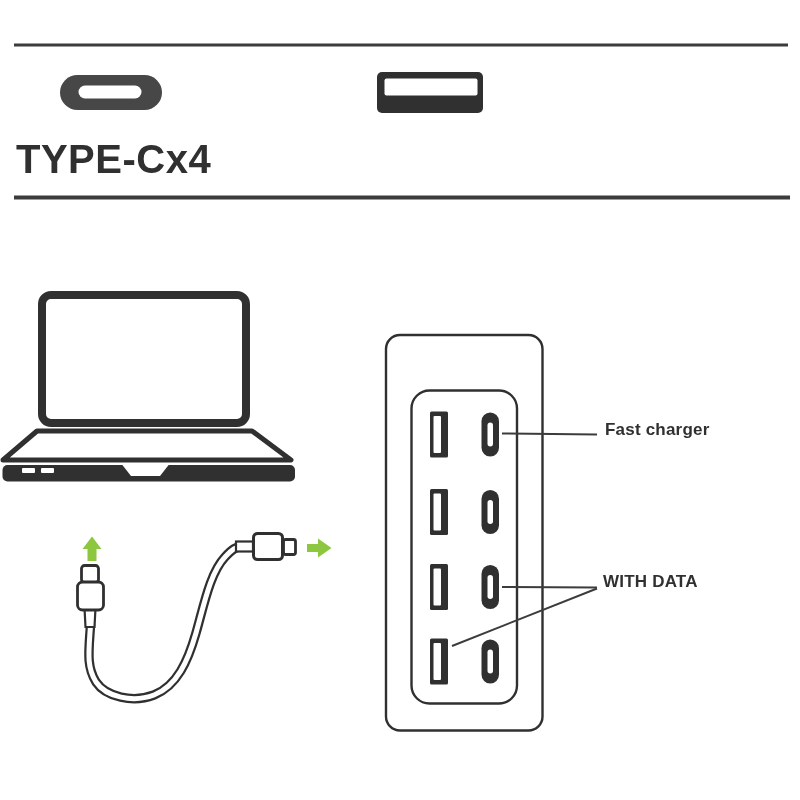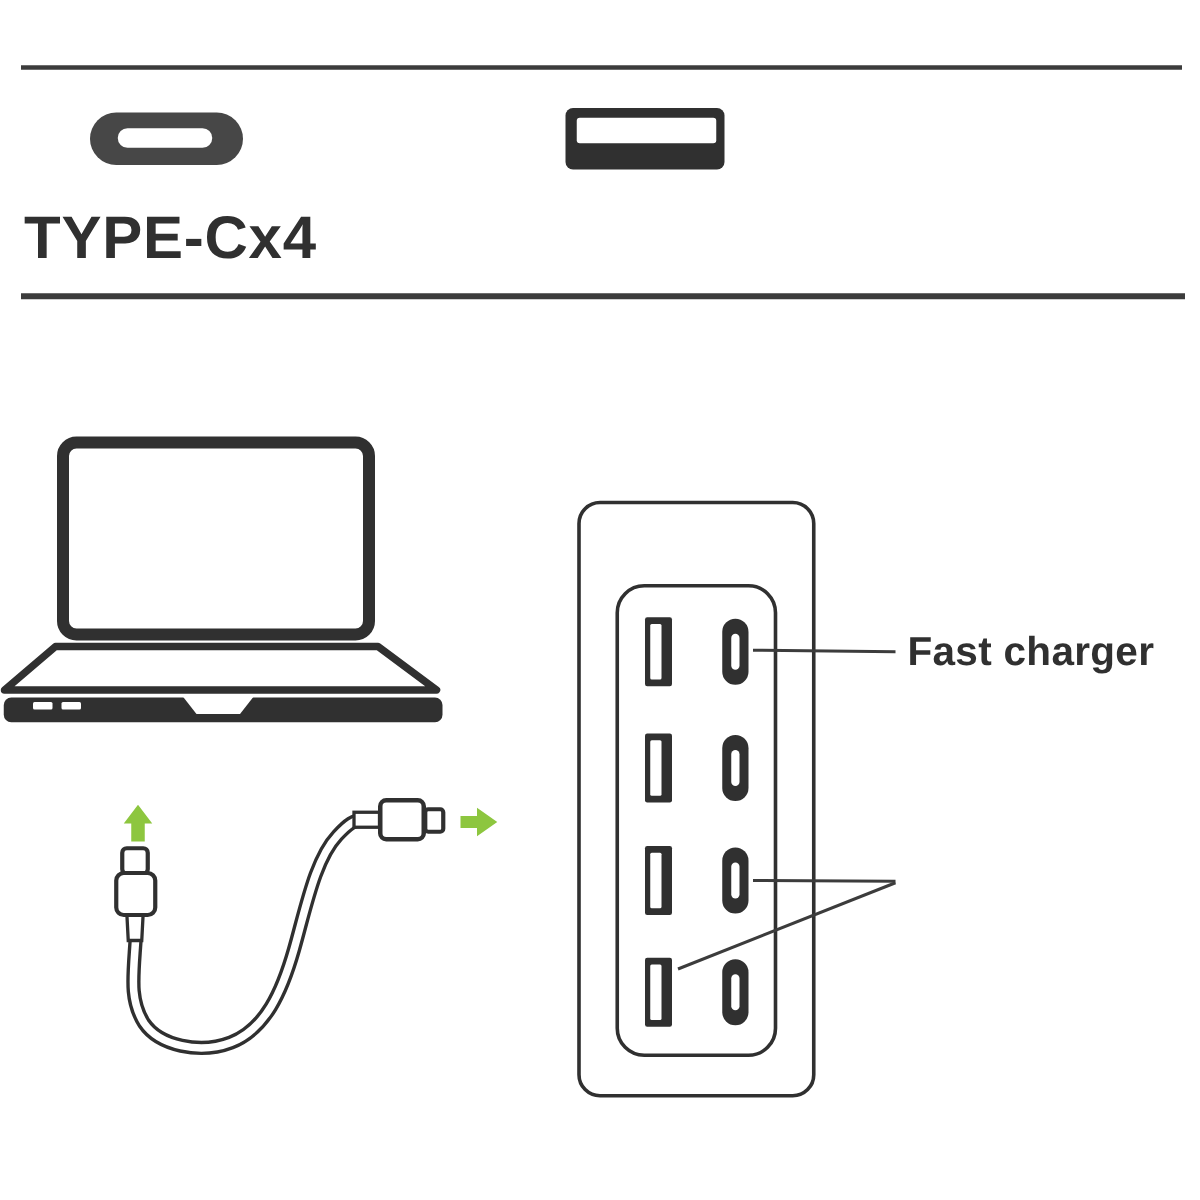--- a/index.html
+++ b/index.html
@@ -7,21 +7,21 @@
     position:relative;width:800px;height:798px;
     background:var(--paper,#ffffff);overflow:hidden;
     font-family:"Liberation Sans",sans-serif;
   }
   .art{position:absolute;left:0;top:0;}
   .lbl{
     position:absolute;font-weight:bold;color:var(--ink,#2f2f2f);
     white-space:nowrap;line-height:1;
   }
   .lbl-lg{font-size:40px;letter-spacing:.5px;}
-  .lbl-sm{font-size:27px;letter-spacing:.2px;}
+  .lbl-sm{font-size:17px;letter-spacing:.2px;}
   .lbl-typec{left:16px;top:139px;}
   .lbl-usb{left:367px;top:139px;}
   .lbl-fast{left:605px;top:421px;}
   .lbl-data{left:603px;top:573px;}
   
   .ink-line{stroke:var(--line,#3c3c3c);}
   .outl{fill:#ffffff;stroke:var(--ink,#303030);}
   .sol{fill:var(--ink,#303030);}
   .gry{fill:var(--icon-gray,#474747);}
   .wht{fill:#ffffff;}
@@ -132,13 +132,14 @@
       </g>
 
       <line class="ink-line" x1="502" y1="433.5" x2="597" y2="434.5" stroke-width="2"></line>
       <line class="ink-line" x1="502" y1="587" x2="597" y2="587.5" stroke-width="2"></line>
       <line class="ink-line" x1="452" y1="646" x2="597" y2="588.5" stroke-width="2"></line>
     </g>
   </svg>
 
   <div class="lbl lbl-lg lbl-typec">TYPE-Cx4</div>
   <div class="lbl lbl-sm lbl-fast">Fast charger</div>
+  <div class="lbl lbl-sm lbl-data">WITH DATA</div>
 </div>
 
 </body></html>

